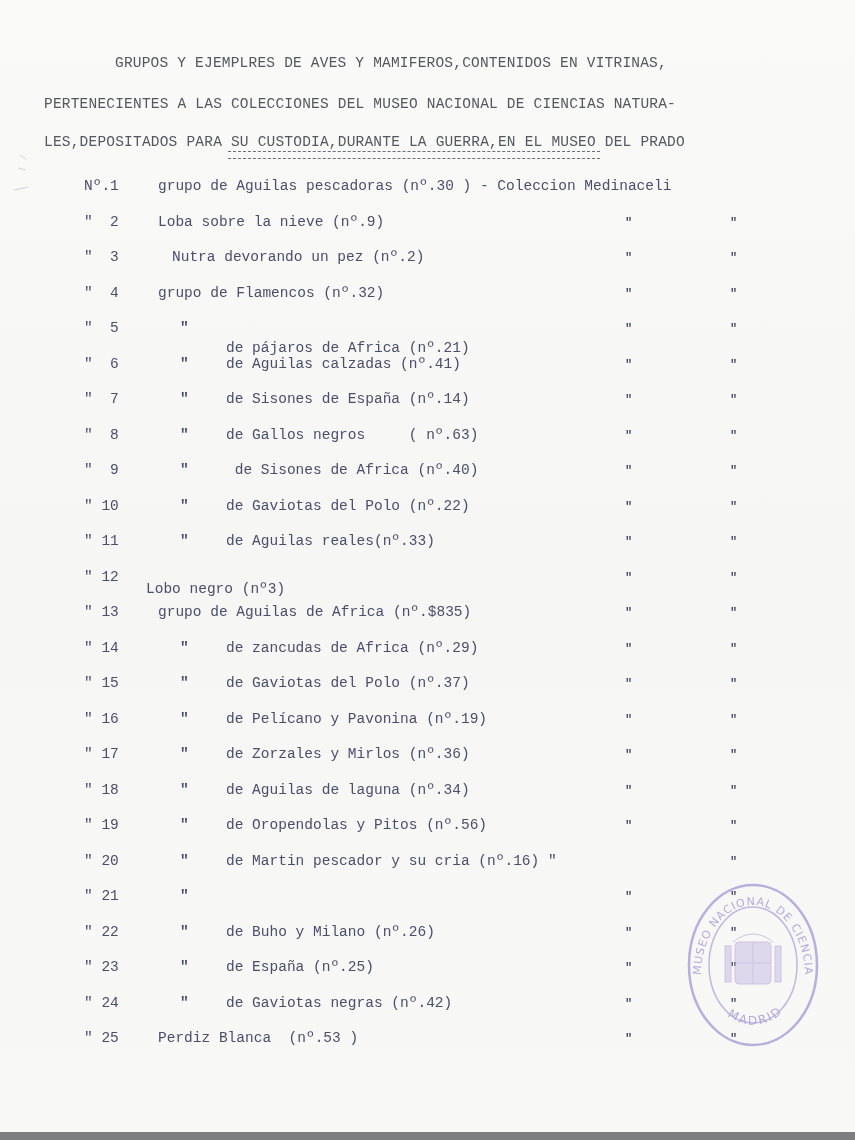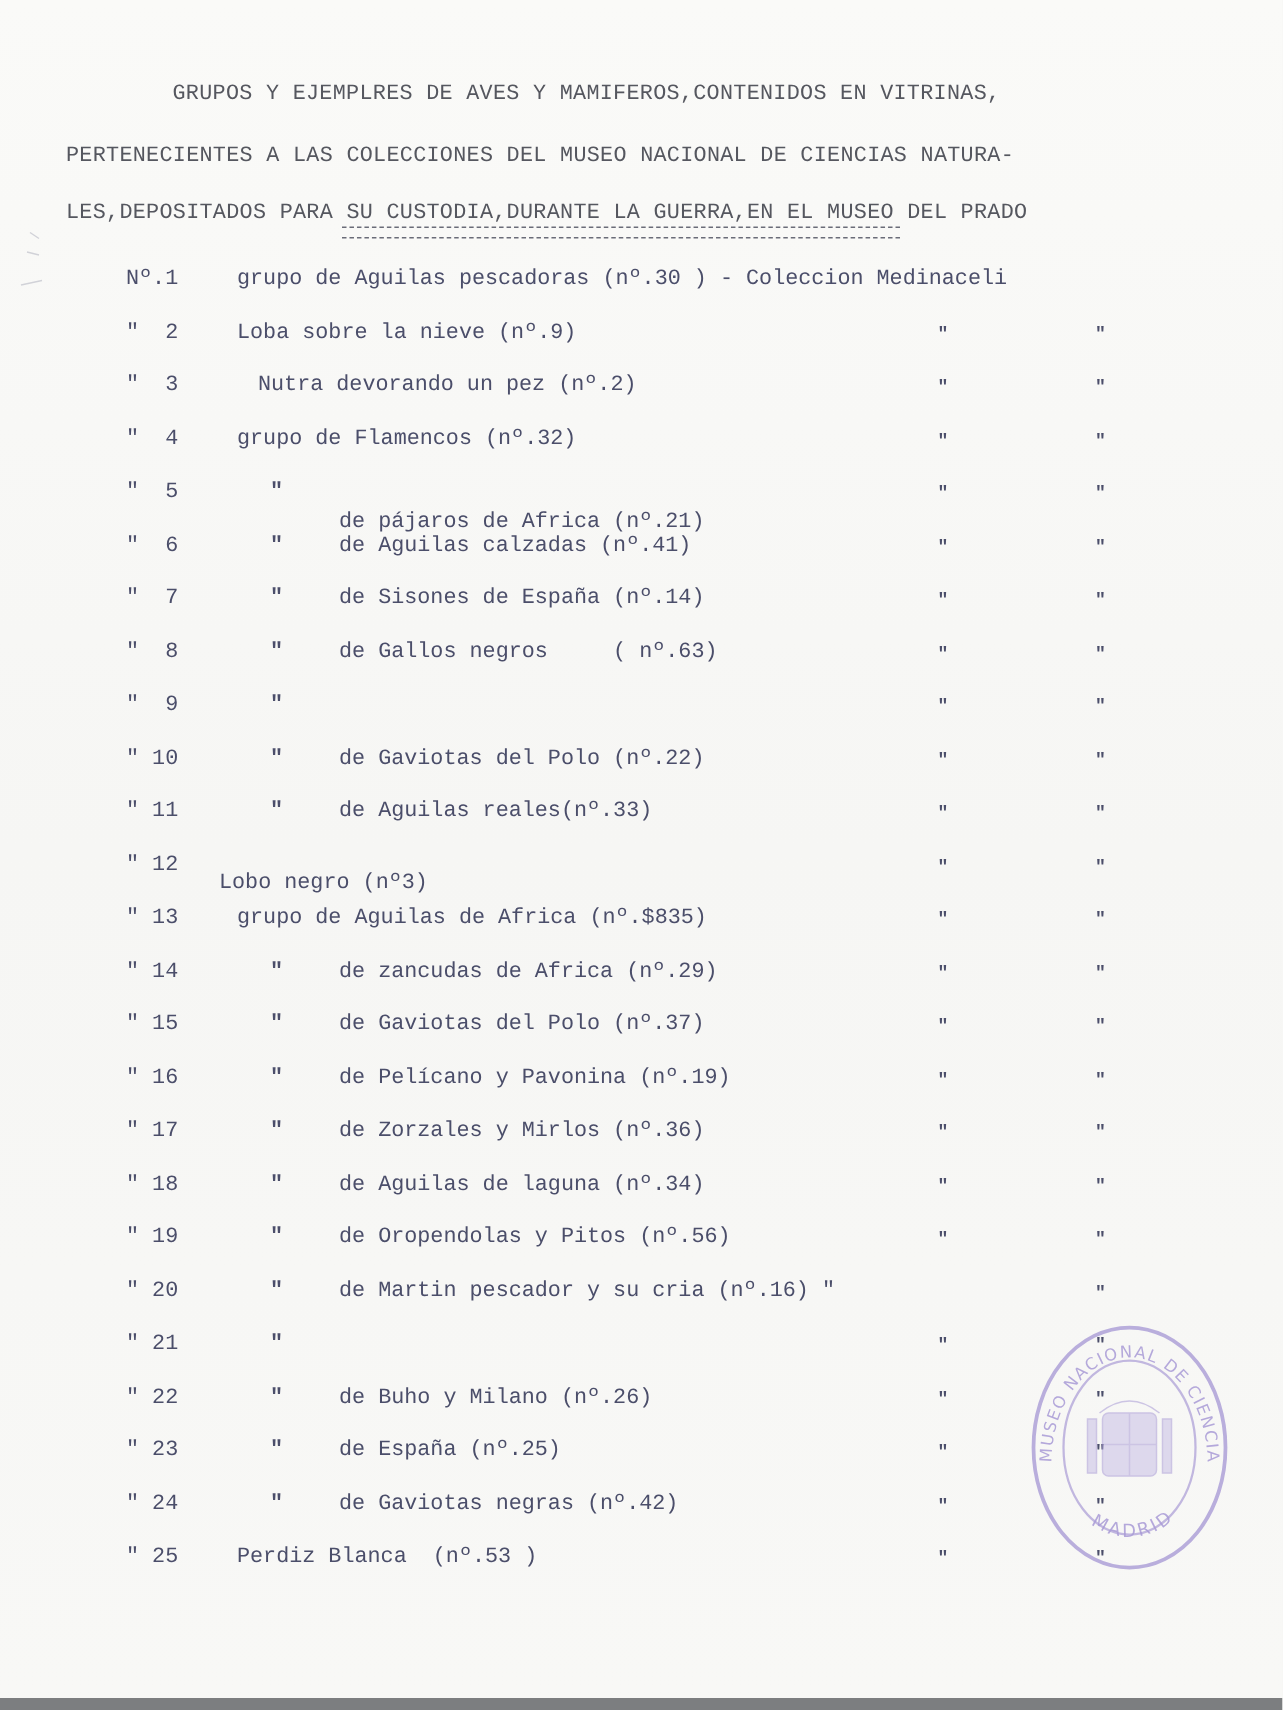--- a/index.html
+++ b/index.html
@@ -65,21 +65,21 @@
 
   <div class="rows" id="rows">
       <div class="row" style="top: 178px;"><span class="num">Nº.1</span><span class="desc" style="left: 158px;">grupo de Aguilas pescadoras (nº.30 ) - Coleccion Medinaceli</span></div>
       <div class="row" style="top: 213.5px;"><span class="num">"  2</span><span class="desc" style="left: 158px;">Loba sobre la nieve (nº.9)</span><span class="c1">"</span><span class="c2">"</span></div>
       <div class="row" style="top: 249px;"><span class="num">"  3</span><span class="desc" style="left: 172px;">Nutra devorando un pez (nº.2)</span><span class="c1">"</span><span class="c2">"</span></div>
       <div class="row" style="top: 284.5px;"><span class="num">"  4</span><span class="desc" style="left: 158px;">grupo de Flamencos (nº.32)</span><span class="c1">"</span><span class="c2">"</span></div>
       <div class="row" style="top: 320px;"><span class="num">"  5</span><span class="ditto-left">"</span><span class="desc" style="left: 226px; margin-top: 20px;">de pájaros de Africa (nº.21)</span><span class="c1">"</span><span class="c2">"</span></div>
       <div class="row" style="top: 355.5px;"><span class="num">"  6</span><span class="ditto-left">"</span><span class="desc" style="left: 226px; text-align: right;">de Aguilas calzadas (nº.41)</span><span class="c1">"</span><span class="c2">"</span></div>
       <div class="row" style="top: 391px;"><span class="num">"  7</span><span class="ditto-left">"</span><span class="desc" style="left: 226px;">de Sisones de España (nº.14)</span><span class="c1">"</span><span class="c2">"</span></div>
       <div class="row" style="top: 426.5px;"><span class="num">"  8</span><span class="ditto-left">"</span><span class="desc" style="left: 226px;">de Gallos negros     ( nº.63)</span><span class="c1">"</span><span class="c2">"</span></div>
-      <div class="row" style="top: 462px;"><span class="num">"  9</span><span class="ditto-left">"</span><span class="c1">"</span><span class="c2">"</span></div>
+      <div class="row" style="top: 462px;"><span class="num">"  9</span><span class="ditto-left">"</span><span class="desc" style="left: 226px;"> de Sisones de Africa (nº.40)</span><span class="c1">"</span><span class="c2">"</span></div>
       <div class="row" style="top: 497.5px;"><span class="num">" 10</span><span class="ditto-left">"</span><span class="desc" style="left: 226px;">de Gaviotas del Polo (nº.22)</span><span class="c1">"</span><span class="c2">"</span></div>
       <div class="row" style="top: 533px;"><span class="num">" 11</span><span class="ditto-left">"</span><span class="desc" style="left: 226px;">de Aguilas reales(nº.33)</span><span class="c1">"</span><span class="c2">"</span></div>
       <div class="row" style="top: 568.5px;"><span class="num">" 12</span><span class="desc" style="left: 146px; margin-top: 12px;">Lobo negro (nº3)</span><span class="c1">"</span><span class="c2">"</span></div>
       <div class="row" style="top: 604px;"><span class="num">" 13</span><span class="desc" style="left: 158px;">grupo de Aguilas de Africa (nº.$835)</span><span class="c1">"</span><span class="c2">"</span></div>
       <div class="row" style="top: 639.5px;"><span class="num">" 14</span><span class="ditto-left">"</span><span class="desc" style="left: 226px;">de zancudas de Africa (nº.29)</span><span class="c1">"</span><span class="c2">"</span></div>
       <div class="row" style="top: 675px;"><span class="num">" 15</span><span class="ditto-left">"</span><span class="desc" style="left: 226px;">de Gaviotas del Polo (nº.37)</span><span class="c1">"</span><span class="c2">"</span></div>
       <div class="row" style="top: 710.5px;"><span class="num">" 16</span><span class="ditto-left">"</span><span class="desc" style="left: 226px;">de Pelícano y Pavonina (nº.19)</span><span class="c1">"</span><span class="c2">"</span></div>
       <div class="row" style="top: 746px;"><span class="num">" 17</span><span class="ditto-left">"</span><span class="desc" style="left: 226px;">de Zorzales y Mirlos (nº.36)</span><span class="c1">"</span><span class="c2">"</span></div>
       <div class="row" style="top: 781.5px;"><span class="num">" 18</span><span class="ditto-left">"</span><span class="desc" style="left: 226px;">de Aguilas de laguna (nº.34)</span><span class="c1">"</span><span class="c2">"</span></div>
       <div class="row" style="top: 817px;"><span class="num">" 19</span><span class="ditto-left">"</span><span class="desc" style="left: 226px;">de Oropendolas y Pitos (nº.56)</span><span class="c1">"</span><span class="c2">"</span></div>

